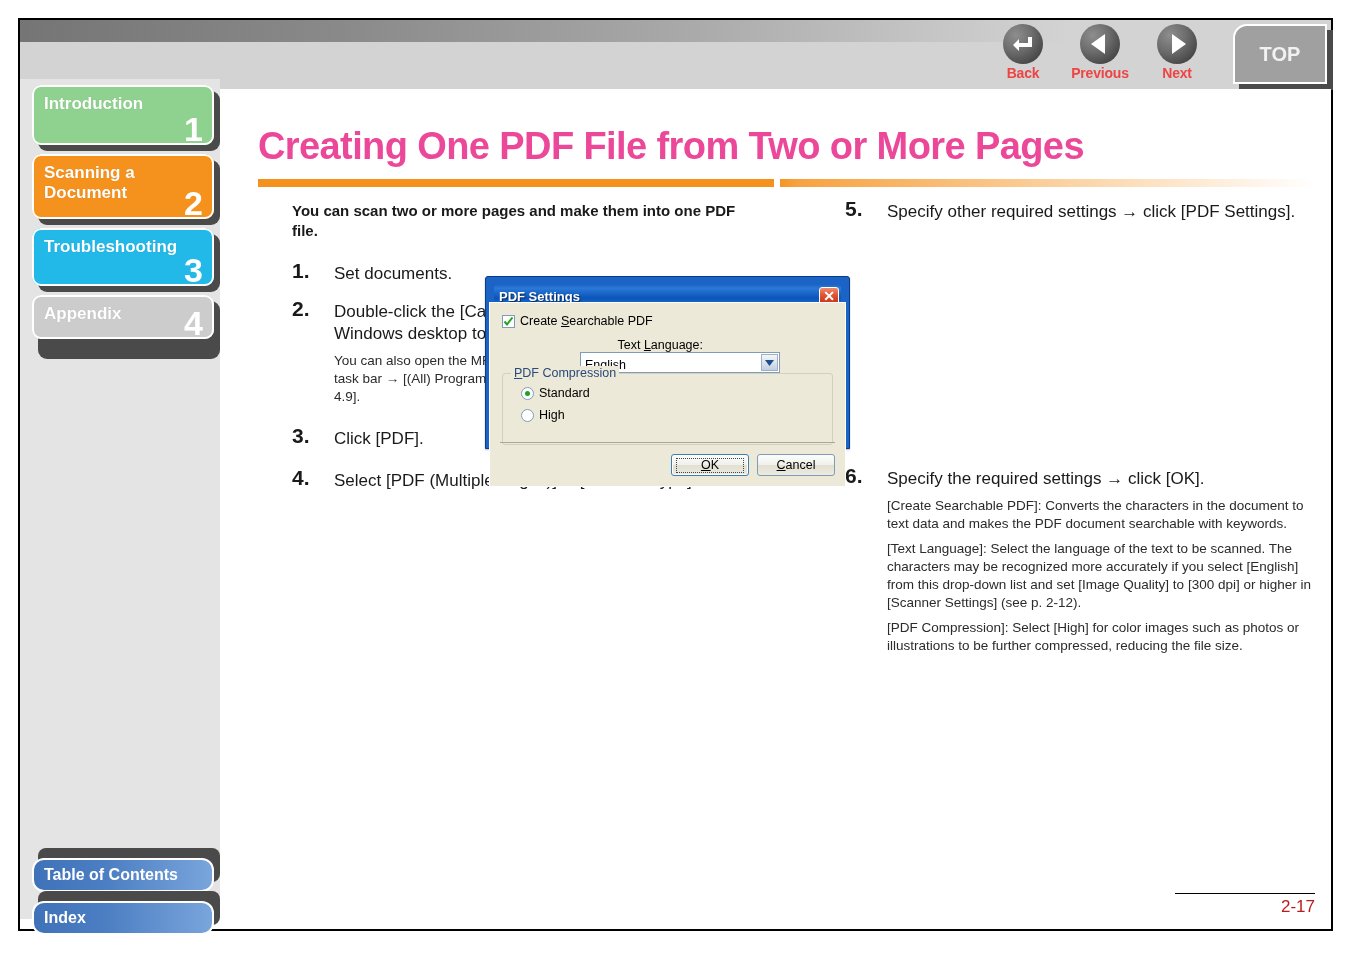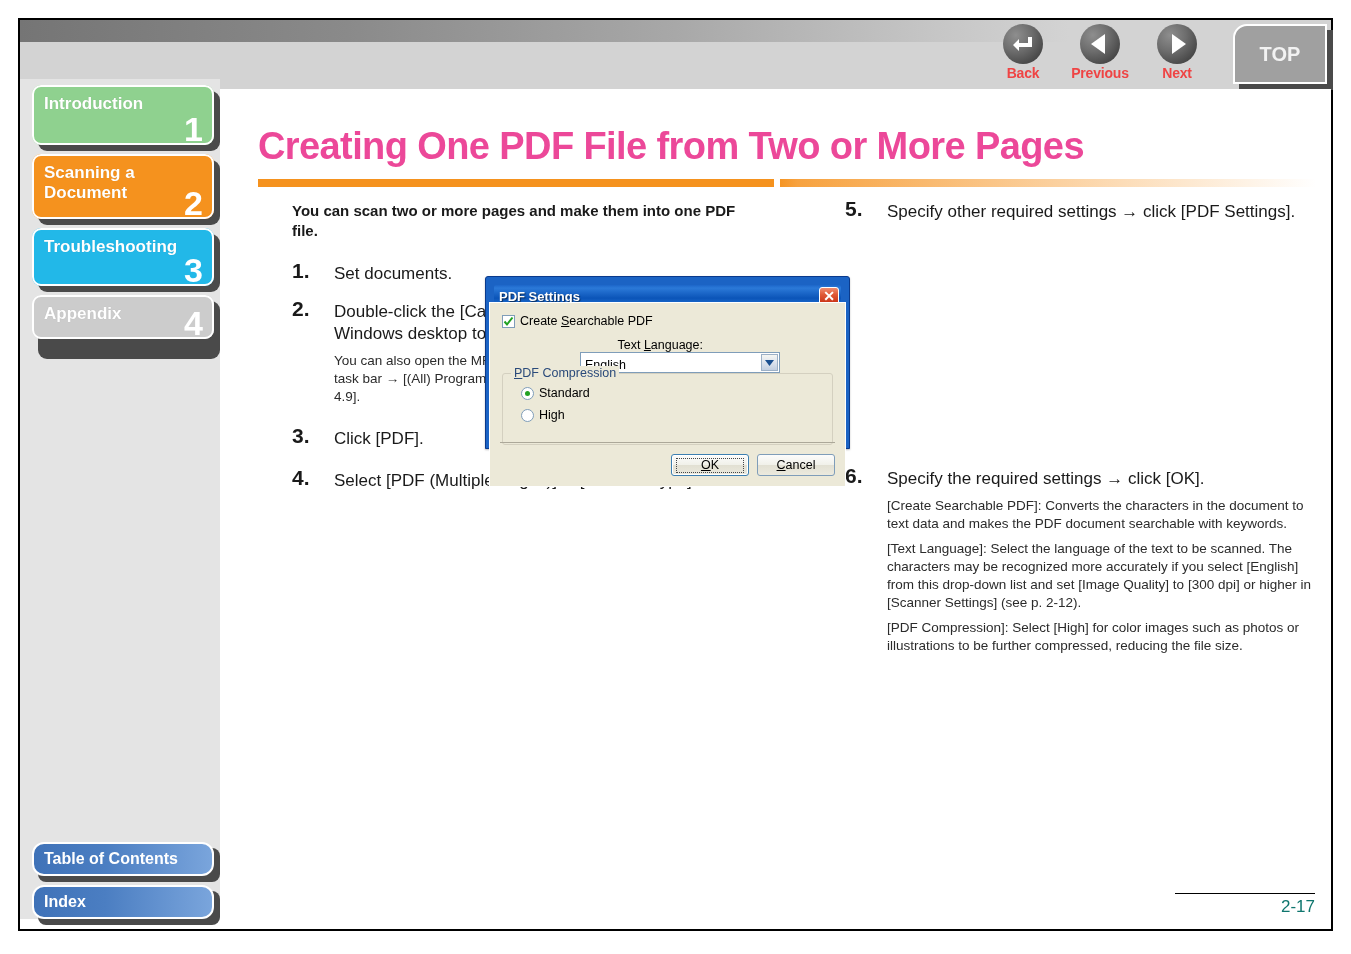--- a/index.html
+++ b/index.html
@@ -153,20 +153,21 @@
     border-radius: 12px;
     border: 2px solid #ffffff;
     background: linear-gradient(to right, #3f72b8 0%, #4b7ec2 40%, #7aa5dc 100%);
     color: #ffffff;
     font-size: 16px;
     font-weight: bold;
     display: flex;
     align-items: center;
     padding-left: 10px;
     cursor: pointer;
+    margin-top: 16px;
   }
   .botbtn-shadow {
     position: absolute;
     left: 18px;
     width: 182px; height: 34px;
     border-radius: 8px;
     background: #4a4a4a;
   }
 
   
@@ -395,21 +396,21 @@
     width: 140px;
     text-align: right;
   }
   .footer-rule {
     height: 1px;
     background: #000000;
     margin-bottom: 3px;
   }
   .footer-num {
     font-size: 17px;
-    color: #0f766e;
+    color: #b91c1c;
   }
 </style>
 </head>
 <body>
 
 <div id="page">
 
   <div class="page-frame"></div>
 
   <div class="header-dark"></div>

